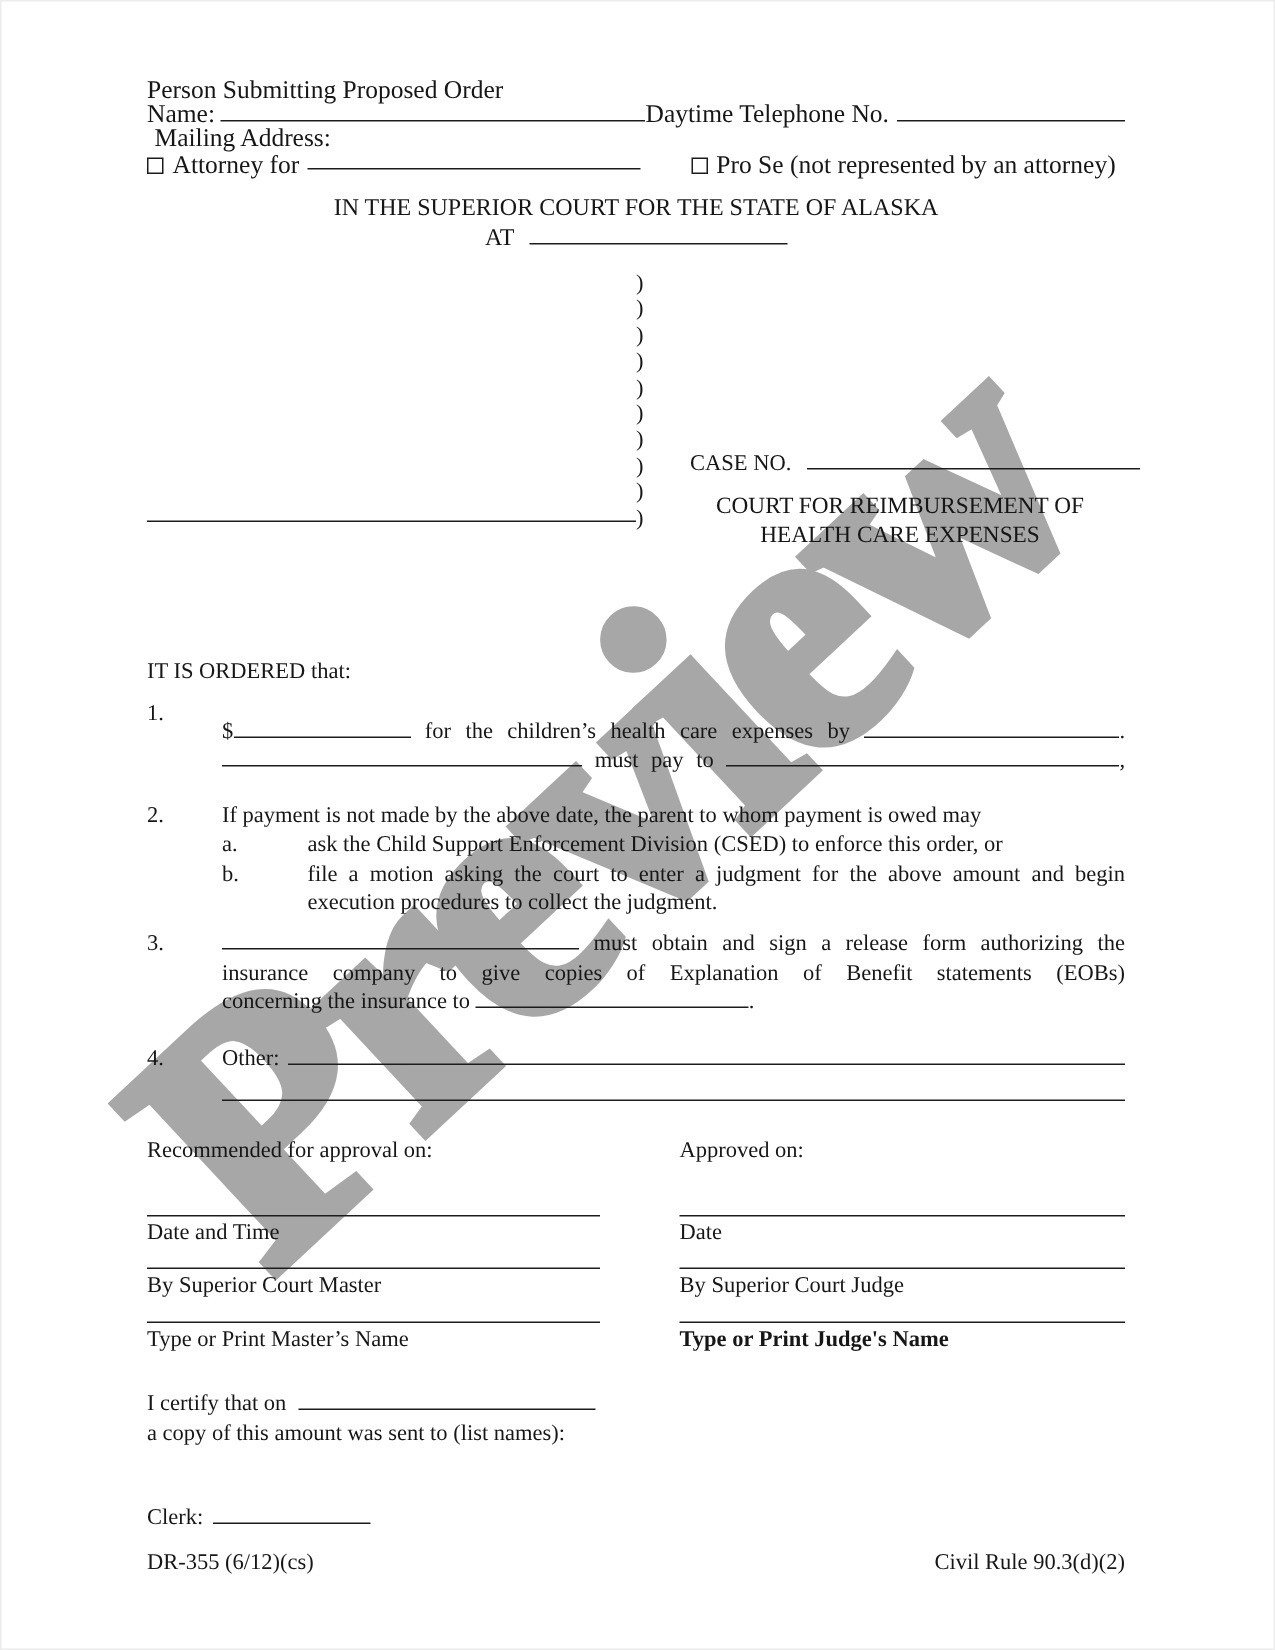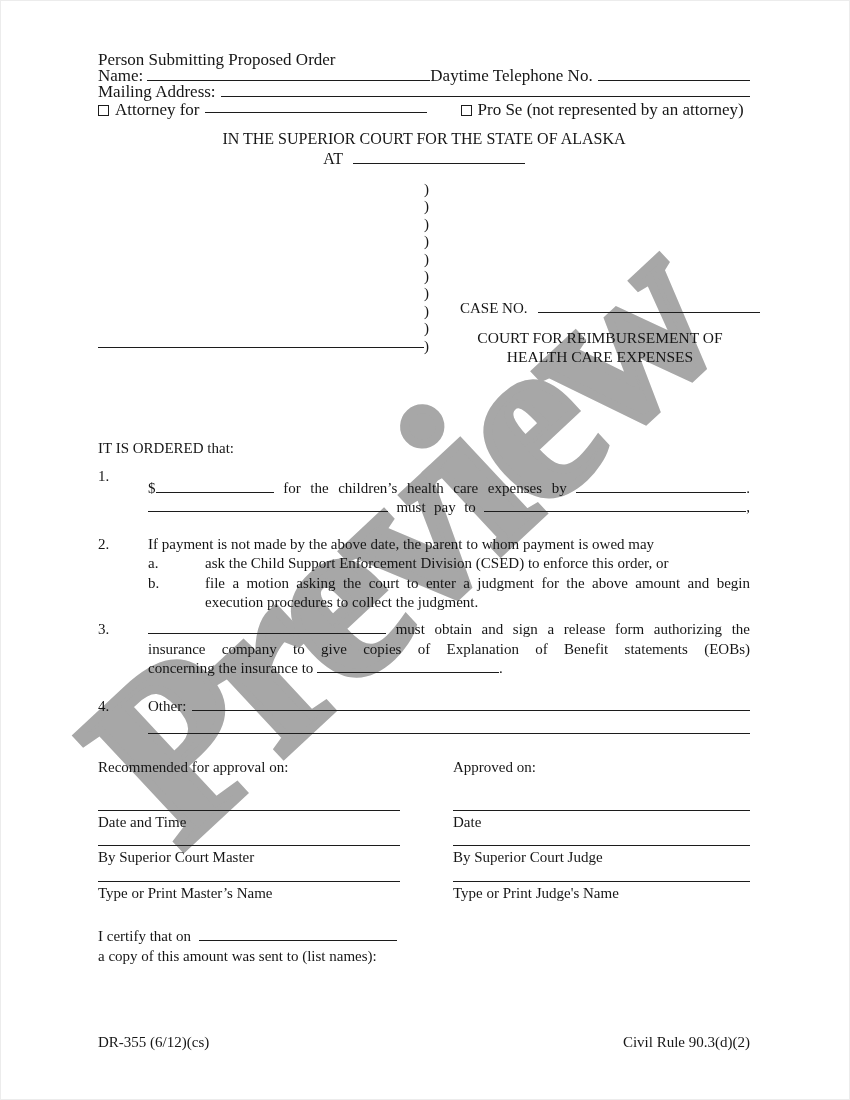--- a/index.html
+++ b/index.html
@@ -40,21 +40,21 @@
 
     <div class="abs small" style="top:50px;">Person Submitting Proposed Order</div>
 
     <div class="abs small row" style="top:66px; width:652px;">
       <span>Name:</span>
       <span class="blank" style="width:283px; margin-left:4px;"></span>
       <span style="margin-left:0;">Daytime Telephone No.</span>
       <span class="blank" style="flex:1; margin-left:5px;"></span>
     </div>
 
-    <div class="abs small row" style="top:82px; width:652px;">
+    <div class="abs small row" style="top:82px; width:652px;flex-direction:column;">
       <span>Mailing Address:</span>
       <span class="blank" style="flex:1; margin-left:5px;"></span>
     </div>
 
     <div class="abs small row" style="top:100px; width:652px; align-items:center;">
       <span class="cb"></span>
       <span style="margin-left:6px;">Attorney for</span>
       <span class="blank" style="width:222px; margin-left:5px; align-self:baseline;"></span>
       <span class="cb" style="margin-left:34px;"></span>
       <span style="margin-left:6px;">Pro Se (not represented by an attorney)</span>
@@ -158,30 +158,34 @@
     <div class="abs" style="left:355px; top:814px;">Date</div>
 
     <div class="abs bl" style="left:0; top:845px; width:302px;"></div>
     <div class="abs bl" style="left:355px; top:845px; width:297px;"></div>
     <div class="abs" style="left:0; top:849px;text-align:center;">By Superior Court Master</div>
     <div class="abs" style="left:355px; top:849px;">By Superior Court Judge</div>
 
     <div class="abs bl" style="left:0; top:881px; width:302px;"></div>
     <div class="abs bl" style="left:355px; top:881px; width:297px;"></div>
     <div class="abs" style="left:0; top:885px;">Type or Print Master’s Name</div>
-    <div class="abs" style="left:355px; top:885px;">Type or Print Judge's Name</div>
+    <div class="abs" style="left:355px; top:885px;font-weight:bold;">Type or Print Judge's Name</div>
 
     <div class="abs" style="top:927px; width:652px; line-height:19.5px;">
       <div>
         <span>I certify that on</span>
         <span class="blank" style="width:198px; margin-left:4px;"></span>
       </div>
       <div>a copy of this amount was sent to (list names):</div>
     </div>
 
+    <div class="abs row" style="top:1003px; width:300px;">
+      <span>Clerk:</span>
+      <span class="blank" style="width:105px; margin-left:6px;"></span>
+    </div>
 
     <div class="abs row" style="top:1034px; width:652px; justify-content:space-between;">
       <span>DR-355 (6/12)(cs)</span>
       <span>Civil Rule 90.3(d)(2)</span>
     </div>
 
   </div>
 </div>
 
 </body></html>

